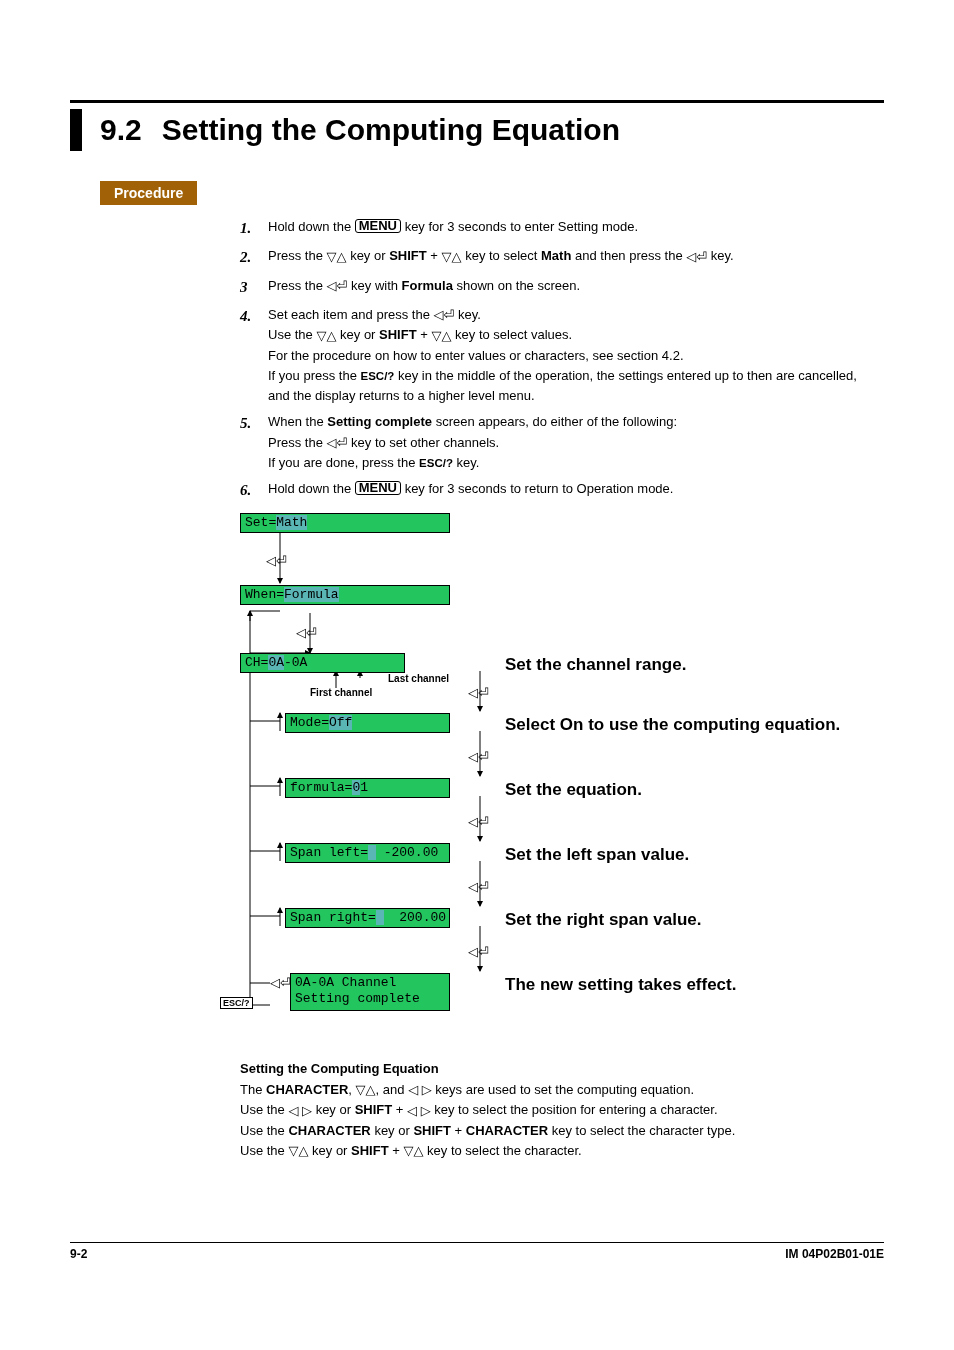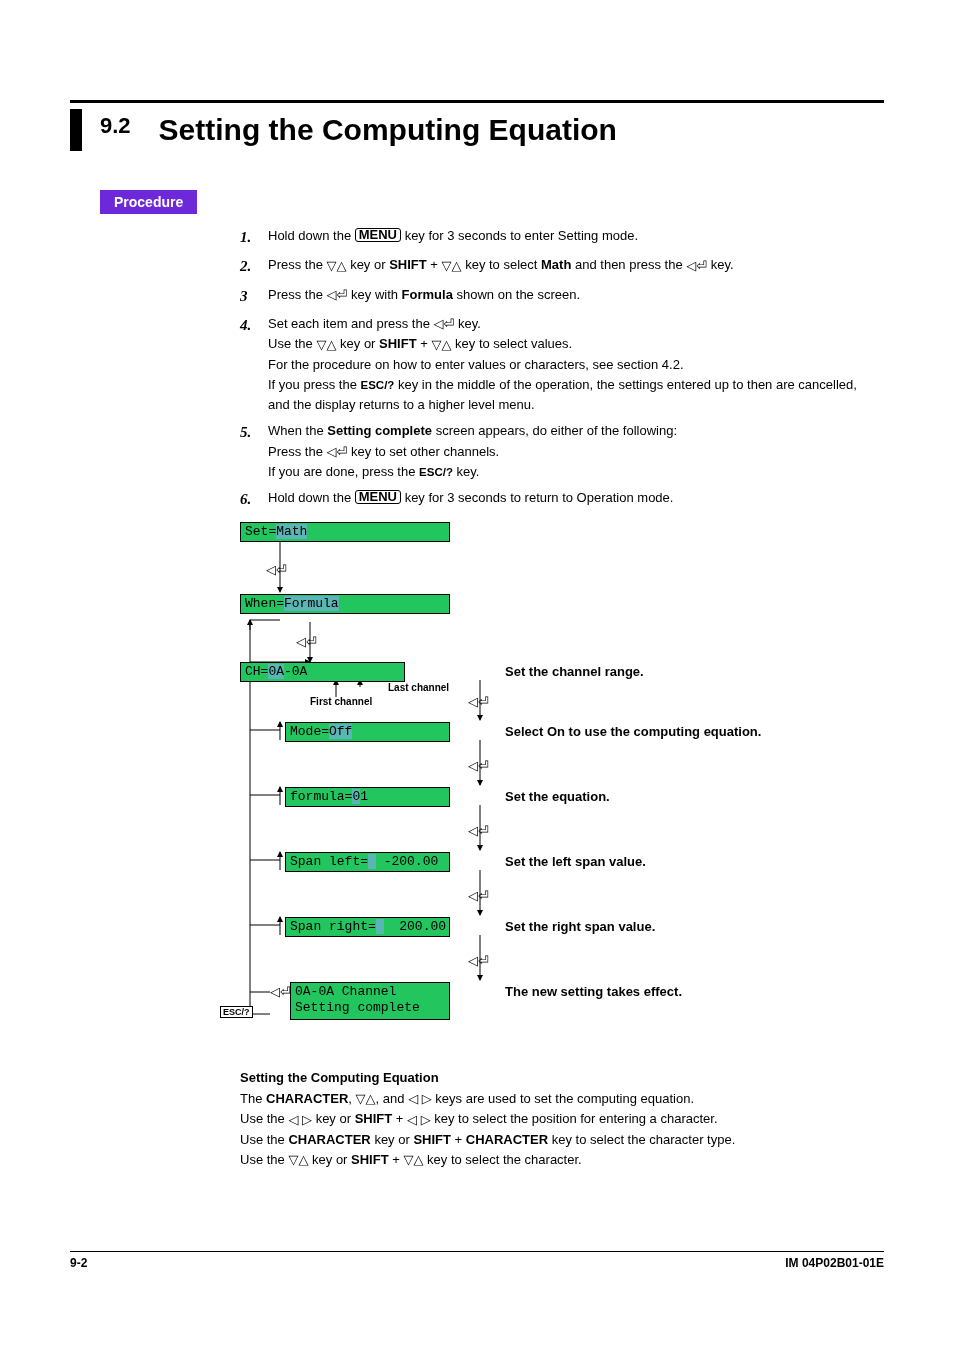--- a/index.html
+++ b/index.html
@@ -22,48 +22,47 @@
     margin-bottom: 30px;
   }
   .title-block {
     width: 12px;
     background: #000;
     margin-right: 18px;
     margin-top: 6px;
     height: 42px;
   }
   .title-num {
-    font-size: 22px;
+    font-size: 30px;
     font-weight: bold;
     margin-top: 10px;
-    margin-right: 28px;
+    margin-right: 20px;
   }
   .title-text {
     font-size: 30px;
     font-weight: bold;
     margin-top: 10px;
   }
   .content {
     margin-left: 170px;
     margin-right: 20px;
   }
   .intro {
     line-height: 1.55;
     margin-bottom: 20px;
   }
   .proc-label {
-    background: #6d28d9;
+    background: #a16207;
     color: #fff;
     font-weight: bold;
     padding: 4px 14px;
     display: inline-block;
     margin-left: 30px;
     margin-bottom: 12px;
     font-size: 14px;
-    margin-top: 9px;
   }
   ol.steps {
     list-style: none;
     padding: 0;
     margin: 0;
   }
   ol.steps > li {
     display: flex;
     margin-bottom: 6px;
     line-height: 1.55;
@@ -115,21 +114,21 @@
     padding: 1px 4px;
     white-space: pre;
     line-height: 16px;
   }
   .hl {
     background: #5ab5b5;
   }
   .dia-label {
     position: absolute;
     font-family: Arial, sans-serif;
-    font-size: 13px;
+    font-size: 17px;
     font-weight: bold;
   }
   .dia-small {
     position: absolute;
     font-family: Arial, sans-serif;
     font-size: 10px;
     font-weight: bold;
   }
   .esc-box {
     position: absolute;

